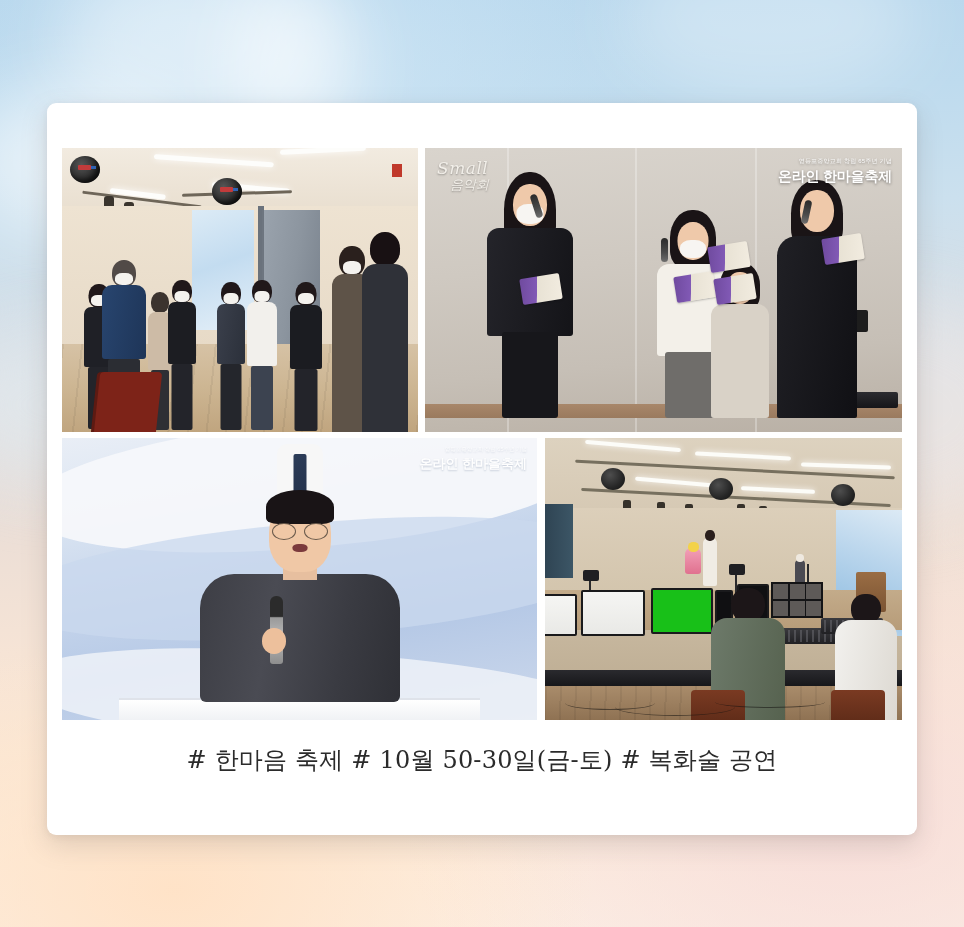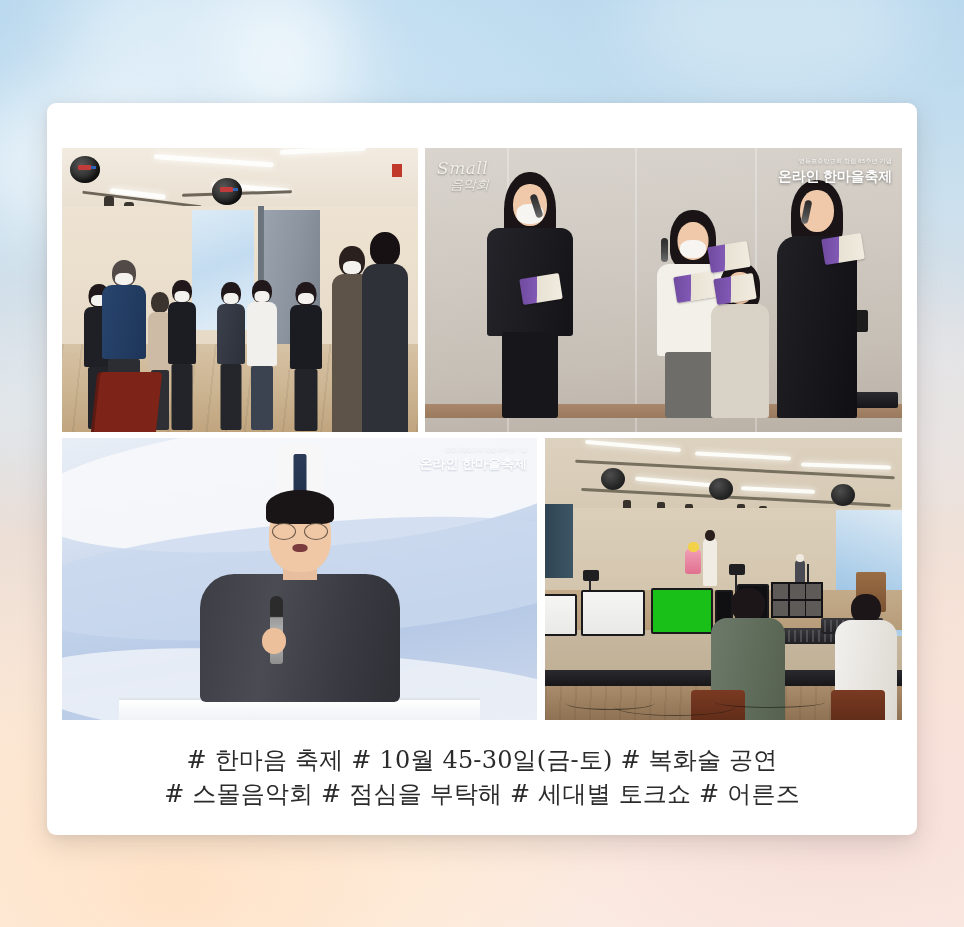--- a/index.html
+++ b/index.html
@@ -543,18 +543,17 @@
 
           <div class="p4-cable" style="left:20px;  bottom:10px; width:90px;  height:14px;"></div>
           <div class="p4-cable" style="left:70px;  bottom:4px;  width:120px; height:18px;"></div>
           <div class="p4-cable" style="left:170px; bottom:12px; width:110px; height:12px;"></div>
         </div>
       </div>
 
     </div>
 
     <div id="caption">
-      <span class="cline"># 한마음 축제 # 10월 45-30일(금-토) # 복화술 공연</span>
-      <span class="cline"># 스몰음악회 # 점심을 부탁해 # 세대별 토크쇼 # 어른즈</span>
+      <span class="cline"># 한마음 축제 # 10월 50-30일(금-토) # 복화술 공연</span>
     </div>
 
   </div>
 </div>
 
 </body></html>

